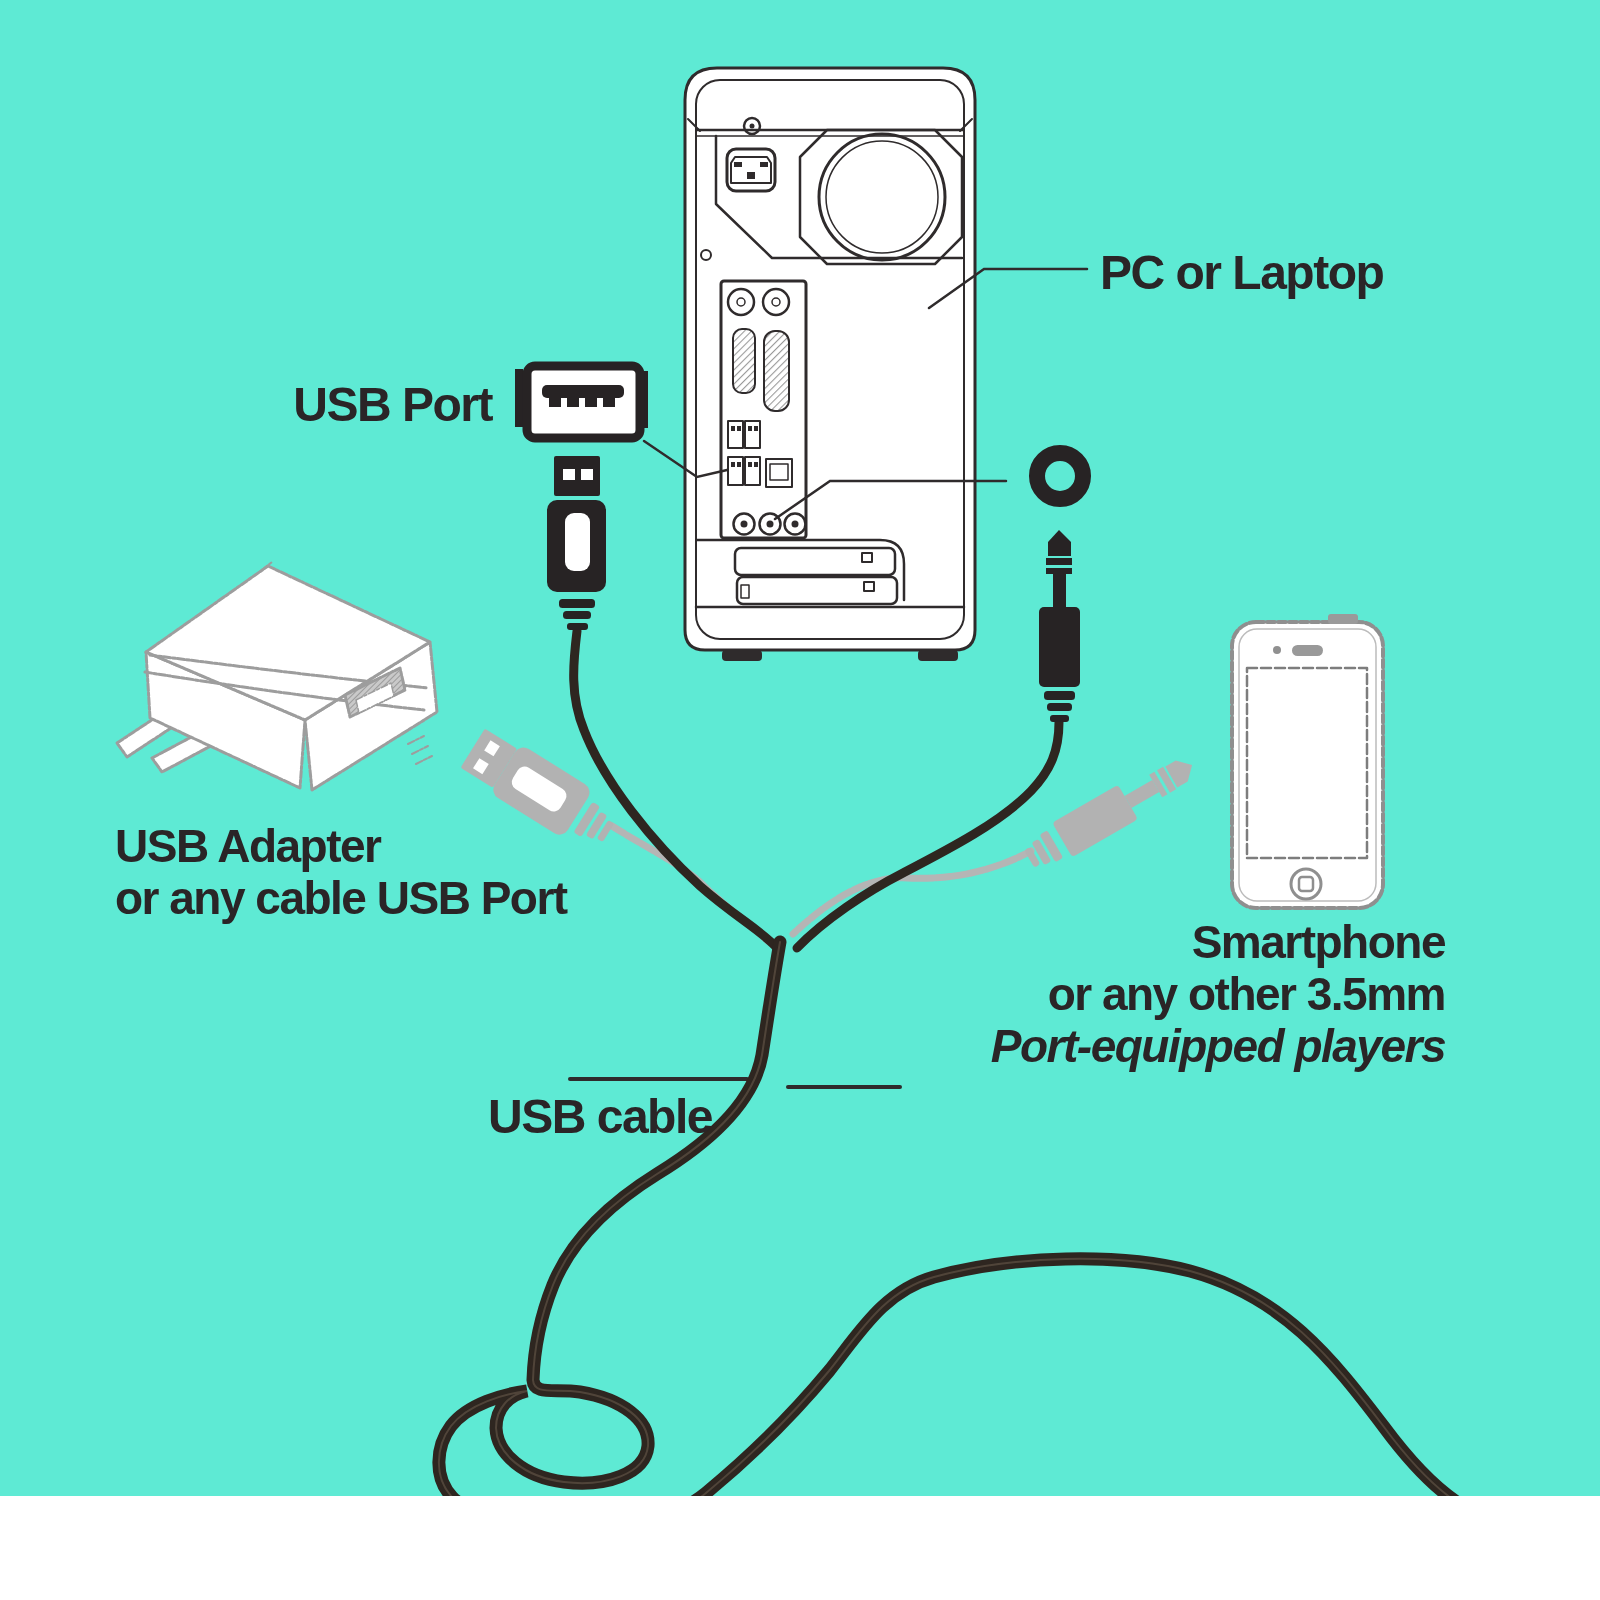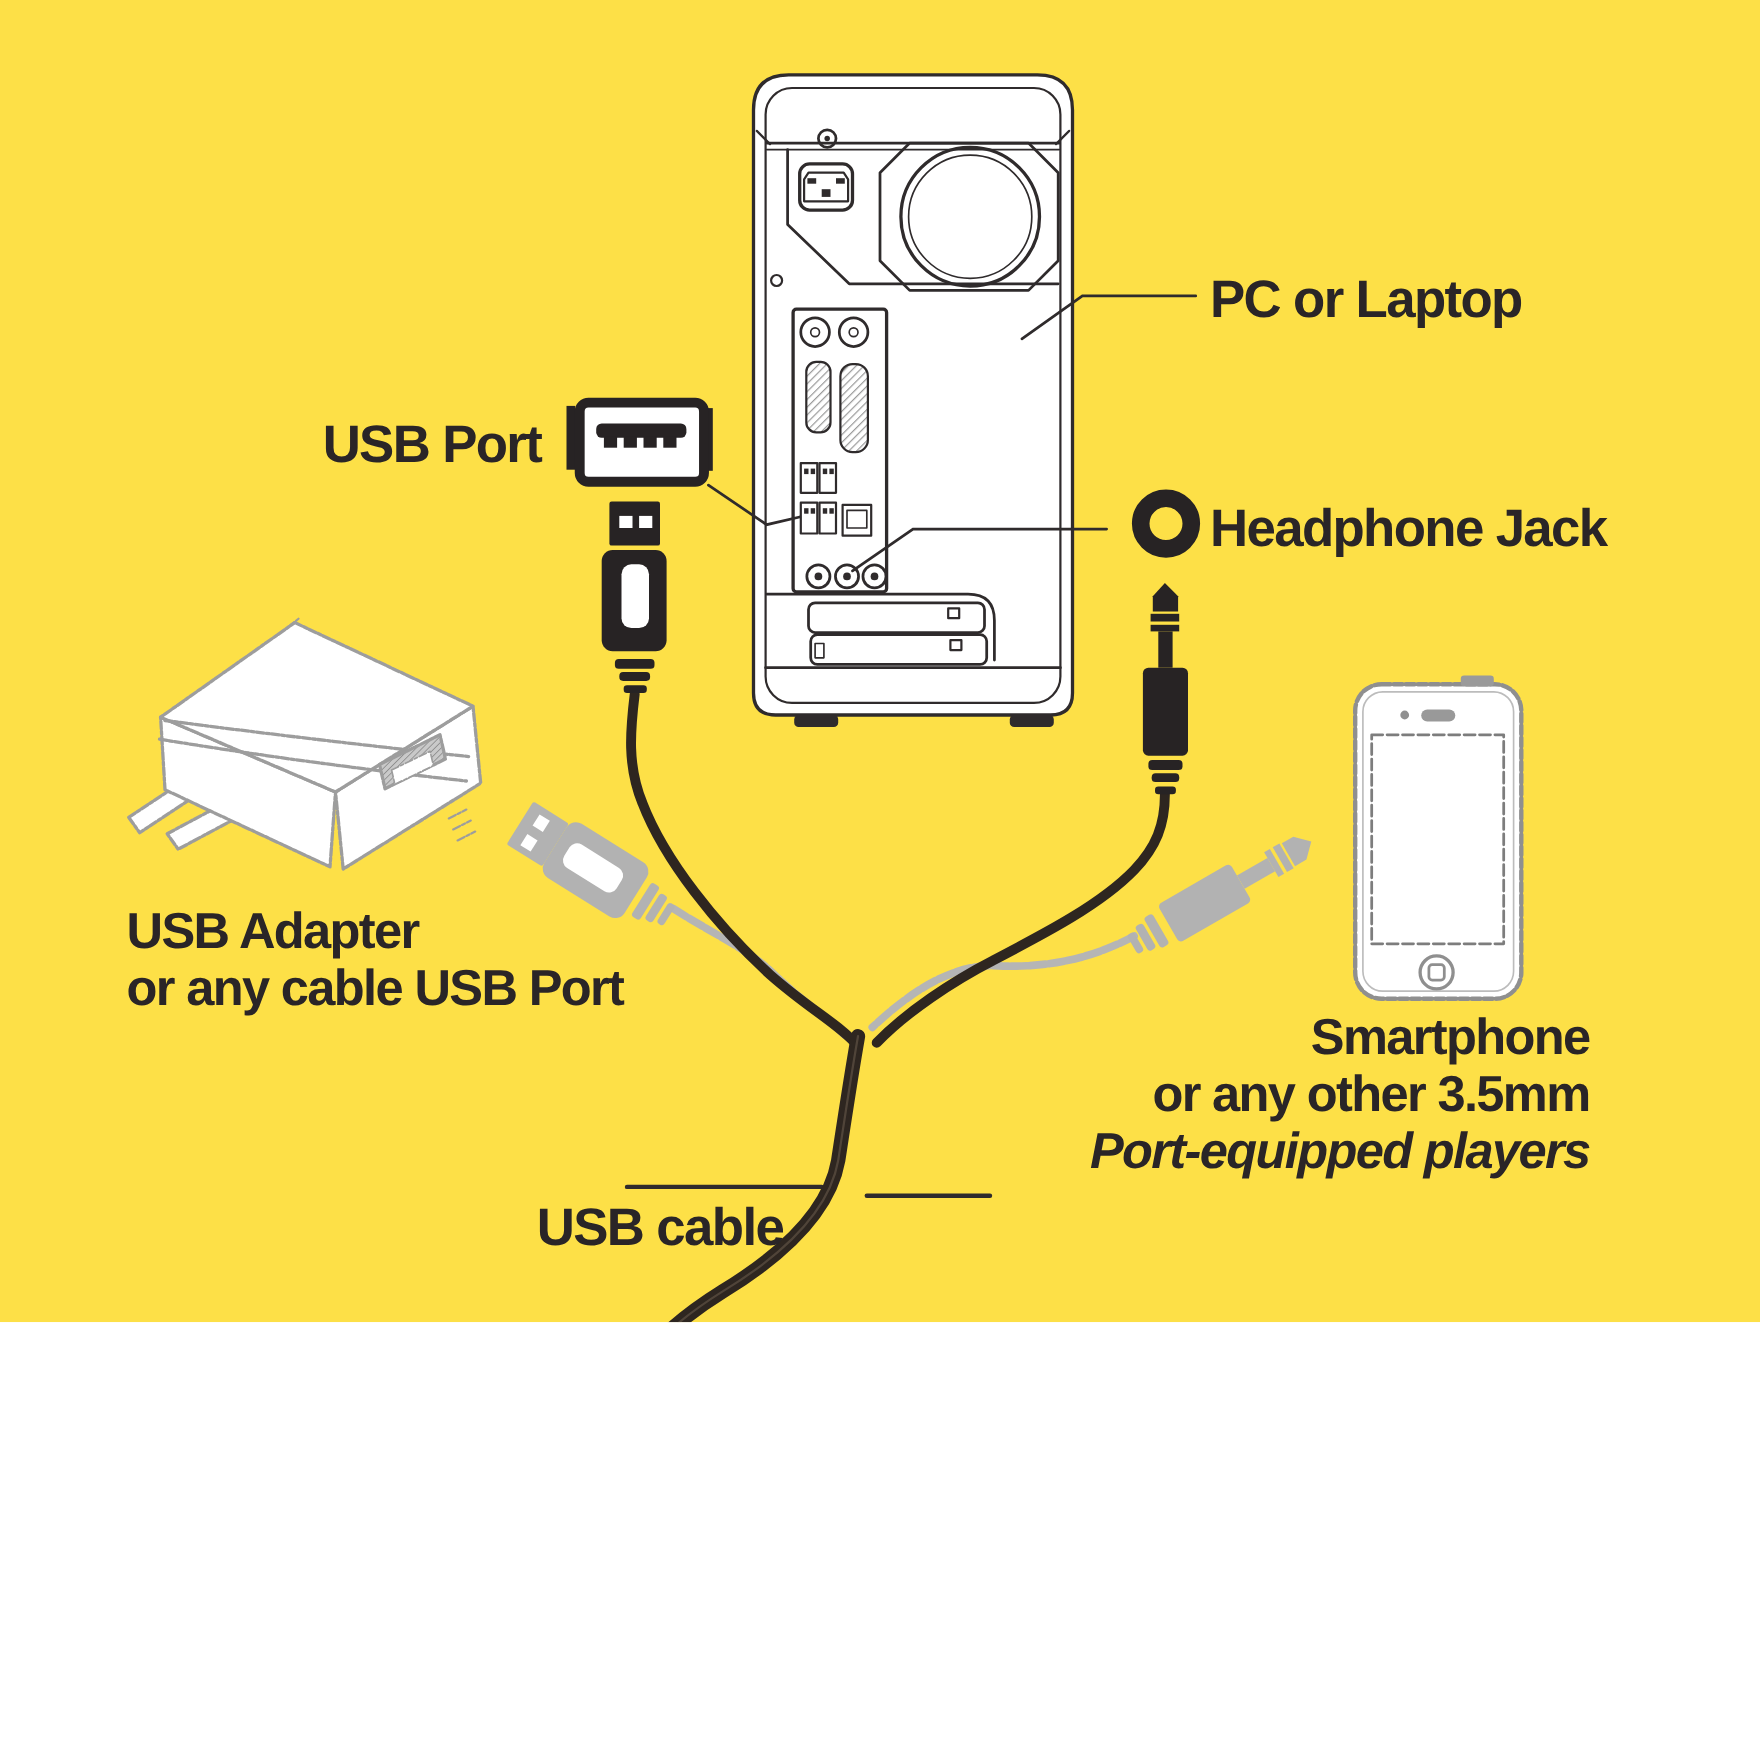--- a/index.html
+++ b/index.html
@@ -1,17 +1,17 @@
 <!DOCTYPE html>
 <html><head>
 <meta charset="utf-8">
 <style>
   html,body{margin:0;padding:0;background:#ffffff;}
   .stage{
-    position:relative;width:1600px;height:1202px;background:#fde047;overflow:hidden;
+    position:relative;width:1600px;height:1496px;background:#5eead4;overflow:hidden;
     font-family:"Liberation Sans", sans-serif;
   }
   .stage svg{position:absolute;left:0;top:0;}
   .lbl{
     position:absolute;
     font-weight:bold;
     font-size:48px;
     letter-spacing:-1.5px;
     color:#2a2527;
     white-space:nowrap;
@@ -252,21 +252,20 @@
     <rect x="1044" y="691" width="31" height="9" rx="3.5"></rect>
     <rect x="1047" y="703" width="25" height="8" rx="3.5"></rect>
     <rect x="1050" y="715" width="19" height="7" rx="3"></rect>
   </g>
 </svg>
 
   <div class="lbl" style="left:1100px;top:247px;">PC or Laptop</div>
 
   <div class="lbl" style="left:270px;top:379px;width:222px;text-align:right;">USB Port</div>
 
-  <div class="lbl" style="left:1100px;top:455px;">Headphone Jack</div>
 
   <div class="lbl small" style="left:115px;top:822px;">USB Adapter</div>
   <div class="lbl small" style="left:115px;top:874px;">or any cable USB Port</div>
 
   <div class="lbl small" style="right:155px;top:918px;text-align:center;">Smartphone</div>
   <div class="lbl small" style="right:155px;top:970px;text-align:right;">or any other 3.5mm</div>
   <div class="lbl small" style="right:155px;top:1022px;text-align:right;font-style:italic;">Port-equipped players</div>
 
   <div class="lbl" style="left:488px;top:1091px;">USB cable</div>
 

